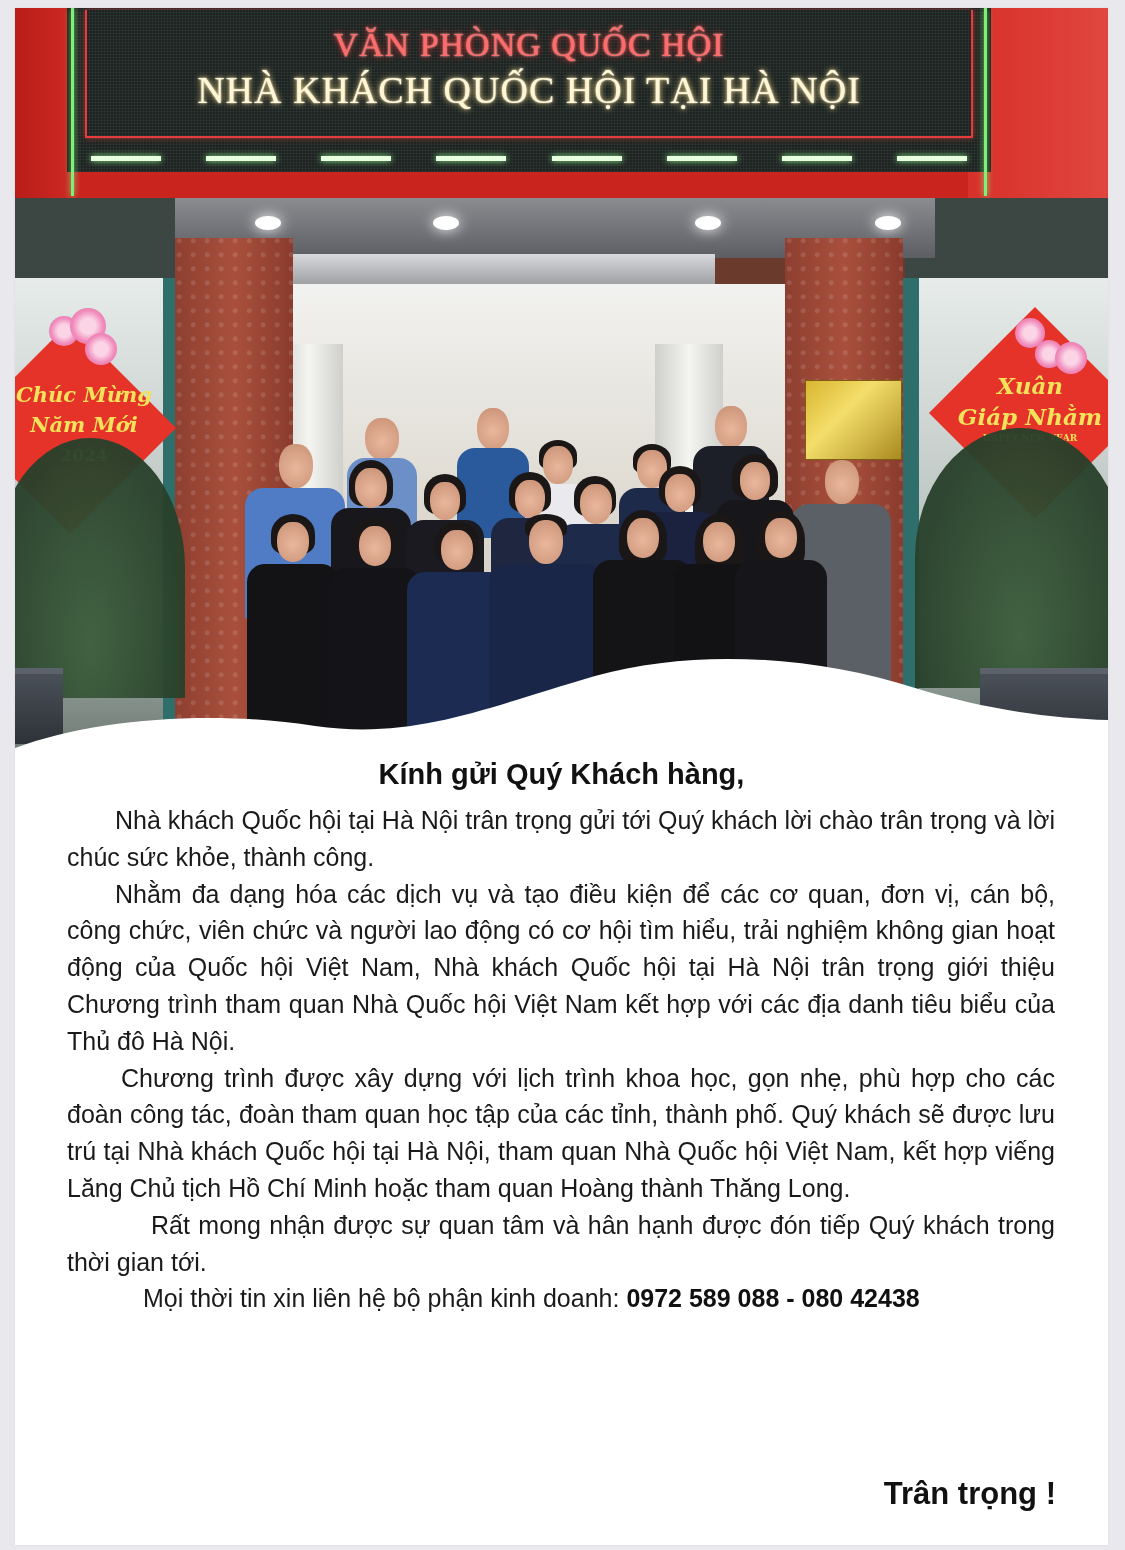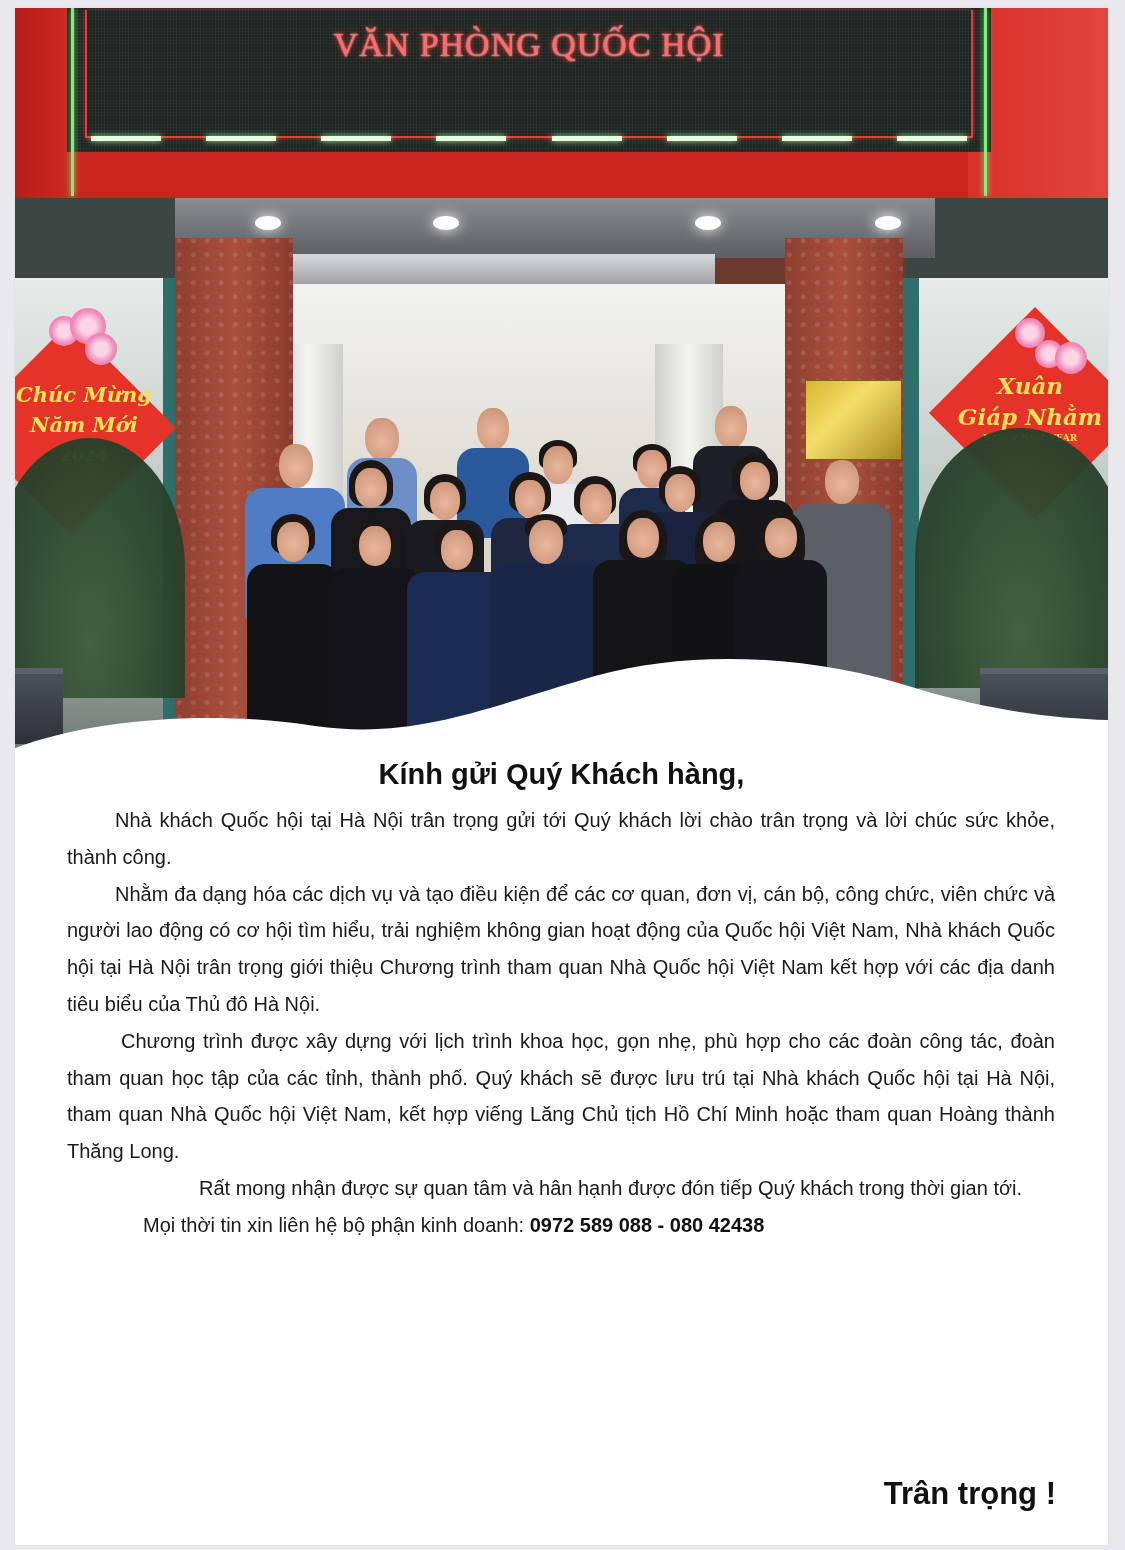--- a/index.html
+++ b/index.html
@@ -11,21 +11,21 @@
     position:absolute; left:15px; top:8px; width:1093px; height:1537px;
     background:#ffffff; overflow:hidden;
     box-shadow: 0 0 2px rgba(0,0,0,0.08);
   }
   
   .photo { position:absolute; left:0; top:0; width:1093px; height:740px; overflow:hidden; background:#6a3a2c; }
   .facade-red { position:absolute; left:0; top:0; width:1093px; height:190px; background:#c9241e; }
   .facade-red .edge-r { position:absolute; right:0; top:0; width:140px; height:190px; background:linear-gradient(90deg,#d8302a,#e0463f); }
   .facade-red .edge-l { position:absolute; left:0; top:0; width:60px; height:190px; background:linear-gradient(90deg,#b81d18,#cf2a24); }
   .led-board {
-    position:absolute; left:52px; top:0; width:916px; height:144px;
+    position:absolute; left:52px; top:0; width:916px; height:164px;
     background:
       repeating-linear-gradient(0deg, rgba(255,255,255,0.045) 0 1px, transparent 1px 3px),
       repeating-linear-gradient(90deg, rgba(255,255,255,0.045) 0 1px, transparent 1px 3px),
       #1d2421;
     border-left:4px solid #1a1a1a; border-right:4px solid #1a1a1a;
   }
   .led-frame {
     position:absolute; left:14px; top:2px; width:884px; height:126px;
     border:2px solid #e83c3c; border-top:none;
     box-shadow: 0 0 6px rgba(232,60,60,0.6);
@@ -89,27 +89,27 @@
   .wave { position:absolute; left:0; top:640px; width:1093px; height:130px; }
 
   
   .letter { position:absolute; left:0; top:740px; width:1093px; }
   .greeting {
     position:absolute; left:0; width:1093px; top:10px; text-align:center;
     font-size:29px; font-weight:bold; color:#111;
   }
   .body-text {
     position:absolute; left:52px; width:988px; top:54px;
-    font-size:20px; line-height:36.8px; color:#1a1a1a; text-align:justify;
+    font-size:25px; line-height:36.8px; color:#1a1a1a; text-align:justify;
   }
   .body-text p { margin:0; }
   .body-text p.ind1 { text-indent:48px; }
   .body-text p.ind2 { text-indent:54px; }
   .body-text p.ind3 { text-indent:58px; }
-  .body-text p.ind4 { text-indent:84px;margin-left:48px; }
+  .body-text p.ind4 { text-indent:84px; }
   .contact { margin:0; padding-left:76px; text-align:left; }
   .contact .phone { font-weight:bold; color:#111;text-align:center; }
   .closing {
     position:absolute; right:52px; top:728px;
     font-size:31px; font-weight:bold; color:#111;
   }
 </style>
 </head>
 <body>
 
@@ -119,20 +119,21 @@
     <div class="facade-red">
       <div class="edge-l"></div>
         <div class="edge-r"></div>
     </div>
 
     <div class="led-board">
       <div class="led-side-l"></div>
         <div class="led-side-r"></div>
       <div class="led-frame"></div>
       <div class="led-line1">VĂN PHÒNG QUỐC HỘI</div>
+      <div class="led-line2">NHÀ KHÁCH QUỐC HỘI TẠI HÀ NỘI</div>
       <div class="led-dashes">
         <span></span>
           <span></span>
           <span></span>
           <span></span>
           <span></span>
           <span></span>
           <span></span>
           <span></span>
       </div>

